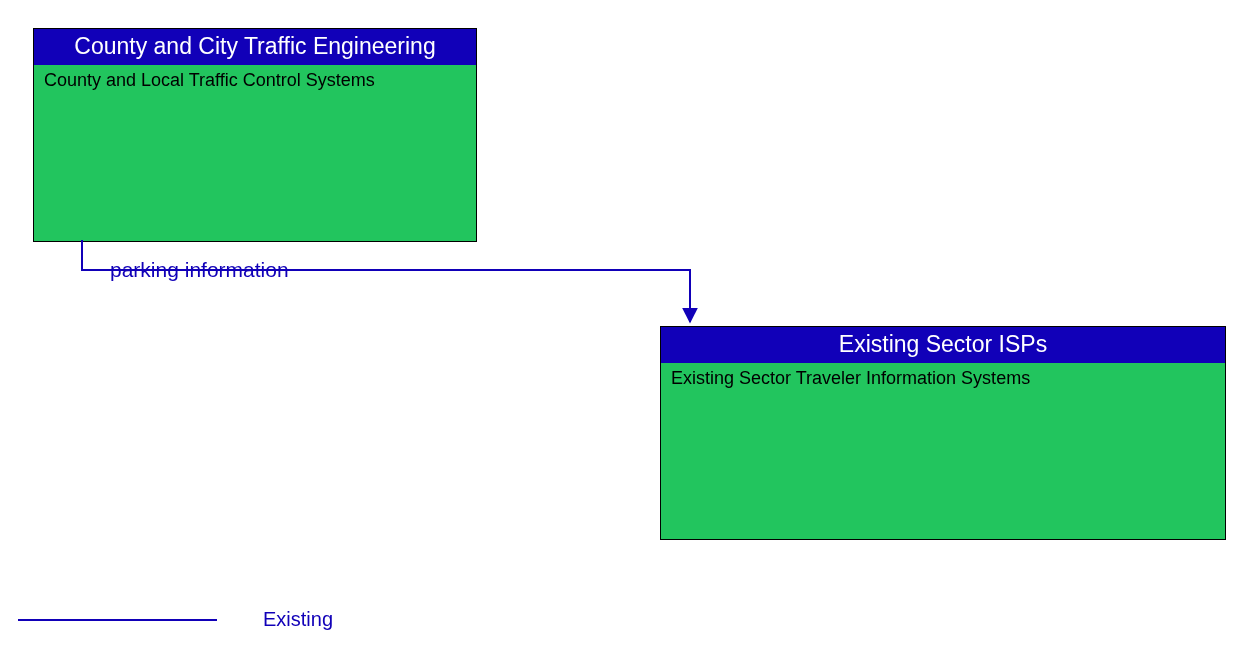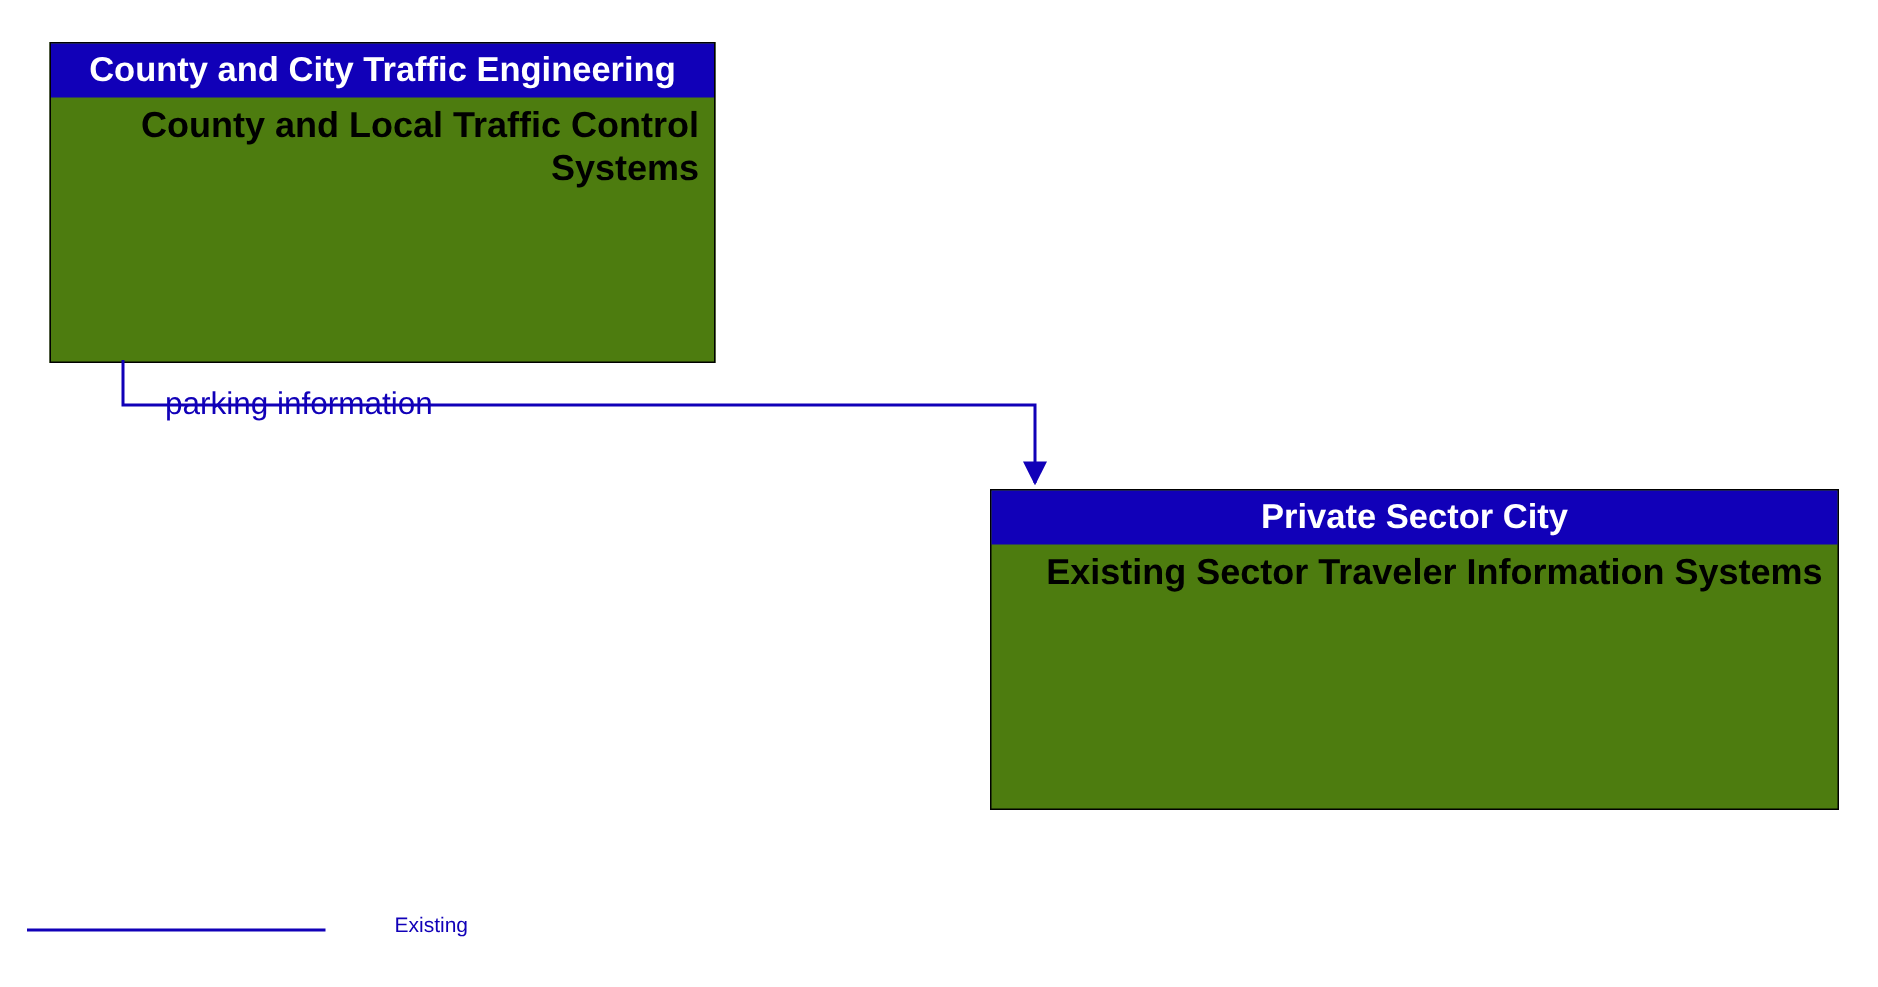--- a/index.html
+++ b/index.html
@@ -7,69 +7,68 @@
     padding: 0;
     width: 1252px;
     height: 658px;
     background: #ffffff;
     font-family: Arial, Helvetica, sans-serif;
     position: relative;
   }
   .box {
     position: absolute;
     border: 1.5px solid #000;
-    background: #4d7c0f;
-    font-weight: bold;
+    background: #22c55e;
   }
   .box-header {
     background: #1100b8;
     color: #fff;
     text-align: center;
     font-size: 23px;
     padding: 5px 4px 6px 4px;
     line-height: 1.1;
   }
   .box-body {
     color: #000;
-    text-align: right;
-    font-size: 24px;
+    text-align: left;
+    font-size: 18px;
     padding: 5px 10px;
     line-height: 1.2;
   }
   .flow-label {
     position: absolute;
     color: #1100b8;
     font-size: 21px;
     background: #fff;
     padding: 0 4px;
   }
   .legend-label {
     position: absolute;
     color: #1100b8;
-    font-size: 14px;
+    font-size: 20px;
   }
   svg.diagram {
     position: absolute;
     left: 0;
     top: 0;
     width: 1252px;
     height: 658px;
     pointer-events: none;
   }
 </style>
 </head>
 <body>
 
 <div class="box" style="left:33px; top:28px; width:442px; height:212px;">
   <div class="box-header">County and City Traffic Engineering</div>
   <div class="box-body">County and Local Traffic Control Systems</div>
 </div>
 
 <div class="box" style="left:660px; top:326px; width:564px; height:212px;">
-  <div class="box-header">Private Sector City</div>
+  <div class="box-header">Existing Sector ISPs</div>
   <div class="box-body">Existing Sector Traveler Information Systems</div>
 </div>
 
 <div class="flow-label" style="left:106px; top:258px;">parking information</div>
 
 <div class="legend-label" style="left:263px; top:608px;">Existing</div>
 
 <svg class="diagram" viewBox="0 0 1252 658">
 
   <defs>

